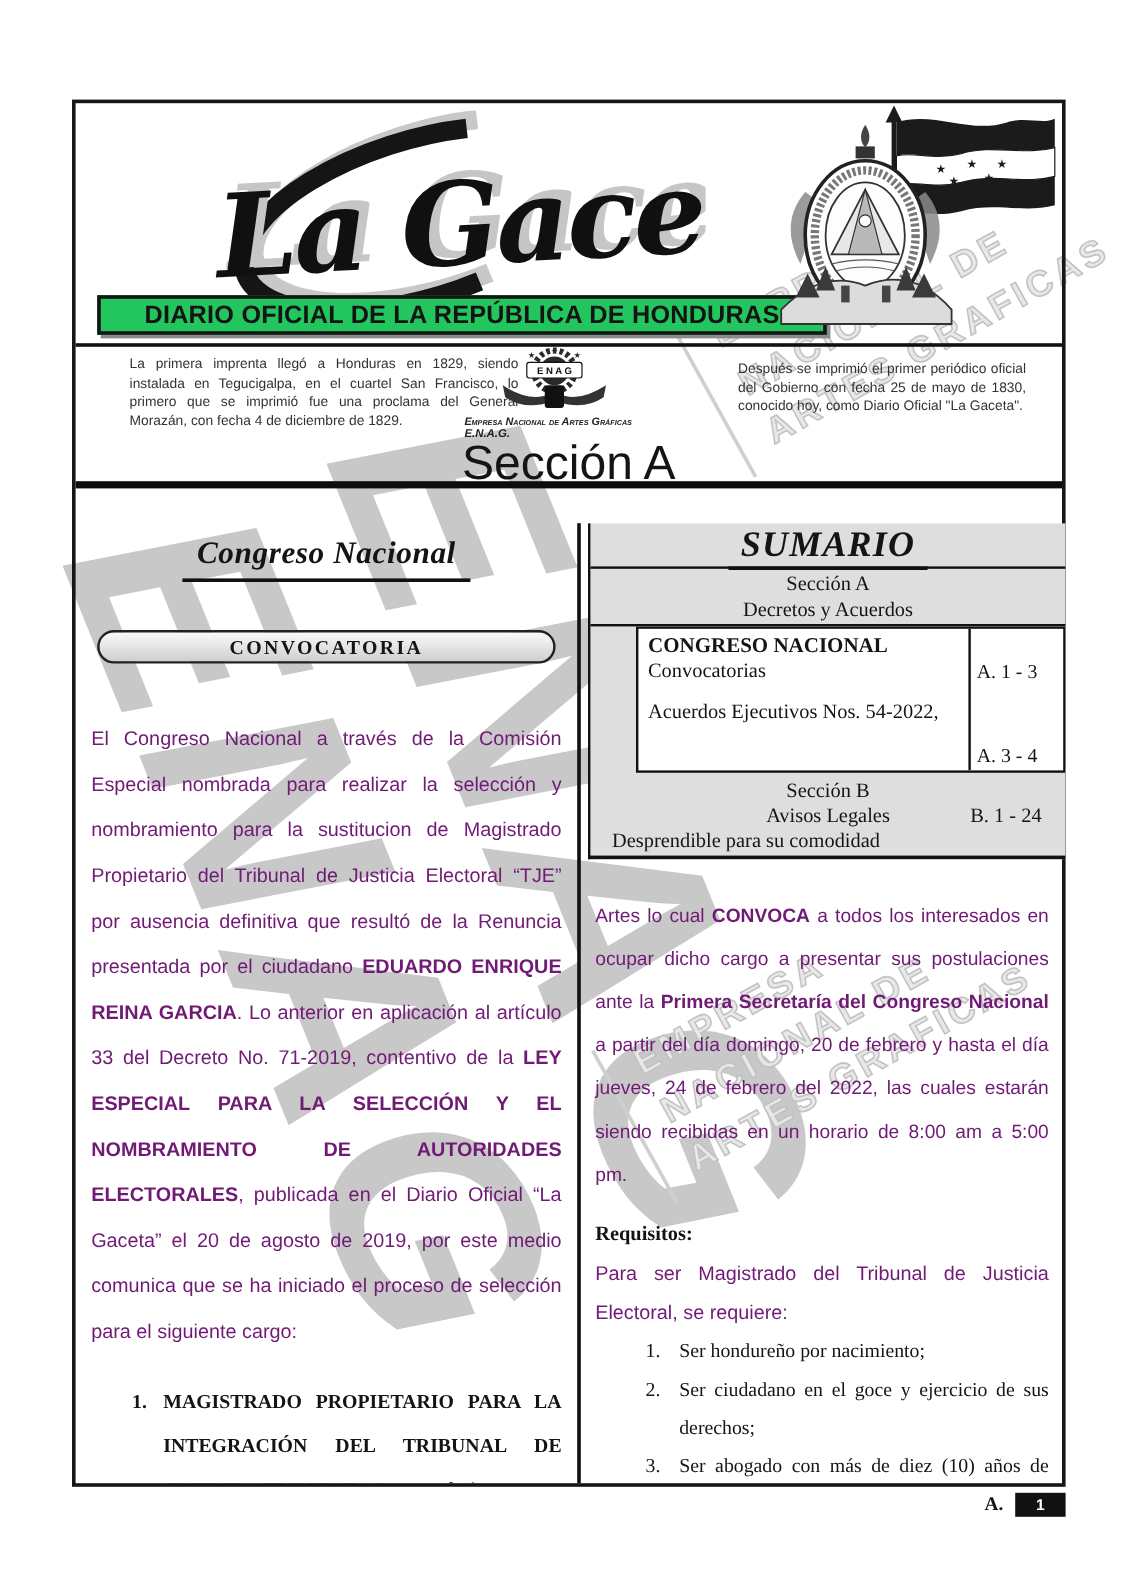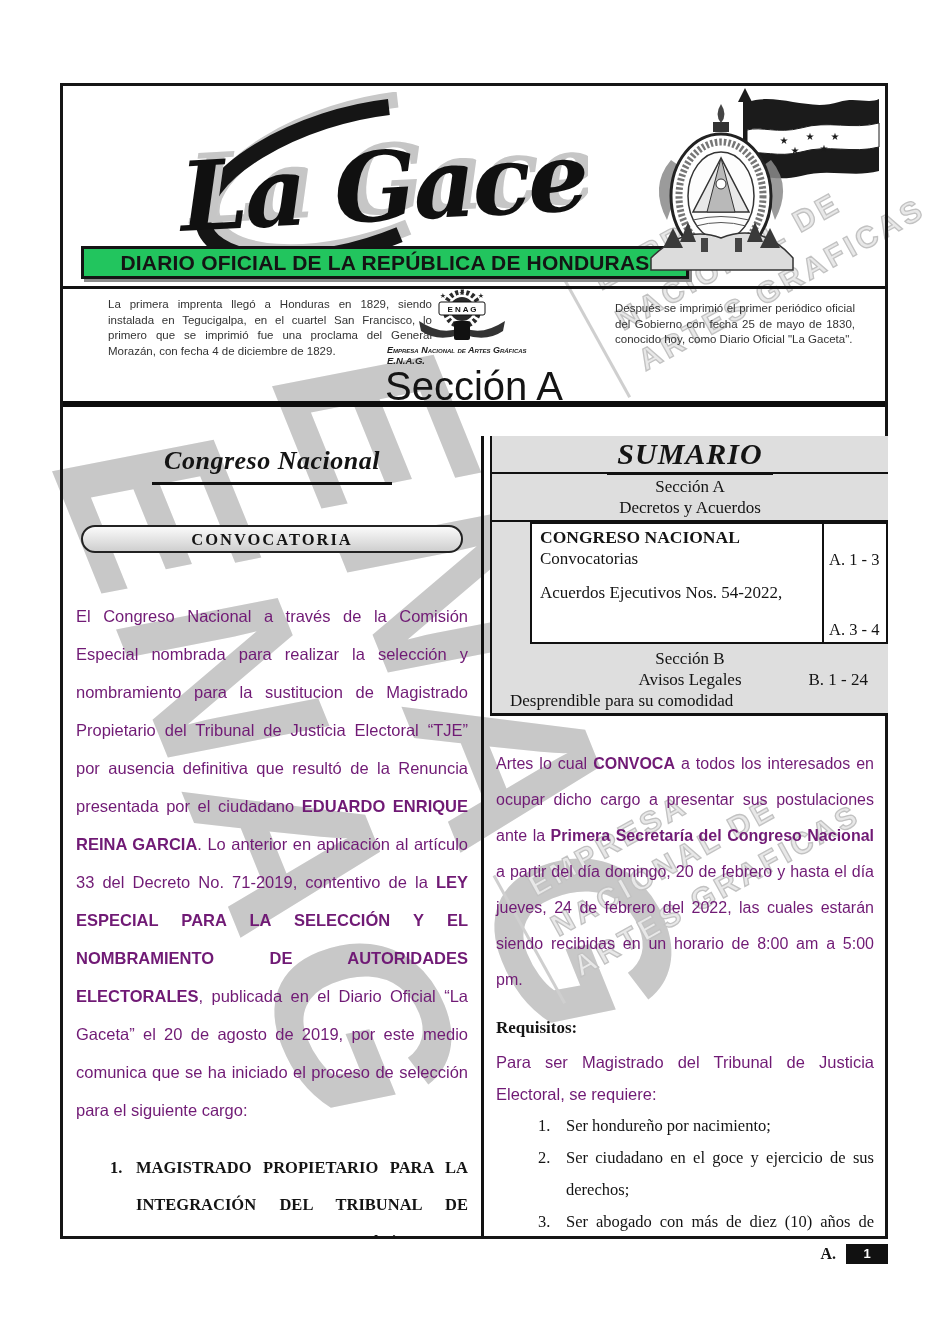--- a/index.html
+++ b/index.html
@@ -95,21 +95,21 @@
   .sum-title { display:inline-block; font-weight:700; font-style:italic; font-size:30px;
                letter-spacing:1px; border-bottom:3px solid #111; padding:0 10px 1px; }
   .sum-seca { text-align:center; font-size:17px; line-height:21px; padding:2px 0 2px;
               border-bottom:2px solid #111; }
   .sum-main { position:relative; height:122px; }
   .sum-white { position:absolute; left:38px; right:0; top:0; bottom:0; background:#fff;
                border:2px solid #111; display:flex; overflow:hidden; }
   .sum-content { flex:1; padding:2px 8px; font-size:17px; line-height:22px; }
   .sorg { font-weight:700; font-size:17.5px; }
   .sgap { height:12px; }
-  .sum-pages { position:relative; width:64px; border-left:2px solid #111; font-size:16.5px; }
+  .sum-pages { position:relative; width:79px; border-left:2px solid #111; font-size:16.5px; }
   .pg1 { position:absolute; left:5px; top:26px; }
   .pg2 { position:absolute; left:5px; bottom:2px; }
   .sum-secb { font-size:17px; line-height:21px; padding:4px 12px 2px; }
   .sum-secb > div:first-child { text-align:center; }
   .sumb-line2 { position:relative; text-align:center; }
   .sumb-pages { position:absolute; right:8px; top:0; }
   .sum-note { text-align:left; padding-left:6px; }
 
   .rc-para { margin:30px 14px 0 12px; font-size:16px; line-height:36px; }
   .req { margin:20px 14px 0 12px; font-weight:700; font-size:17px; font-family:"Liberation Serif", serif; }

